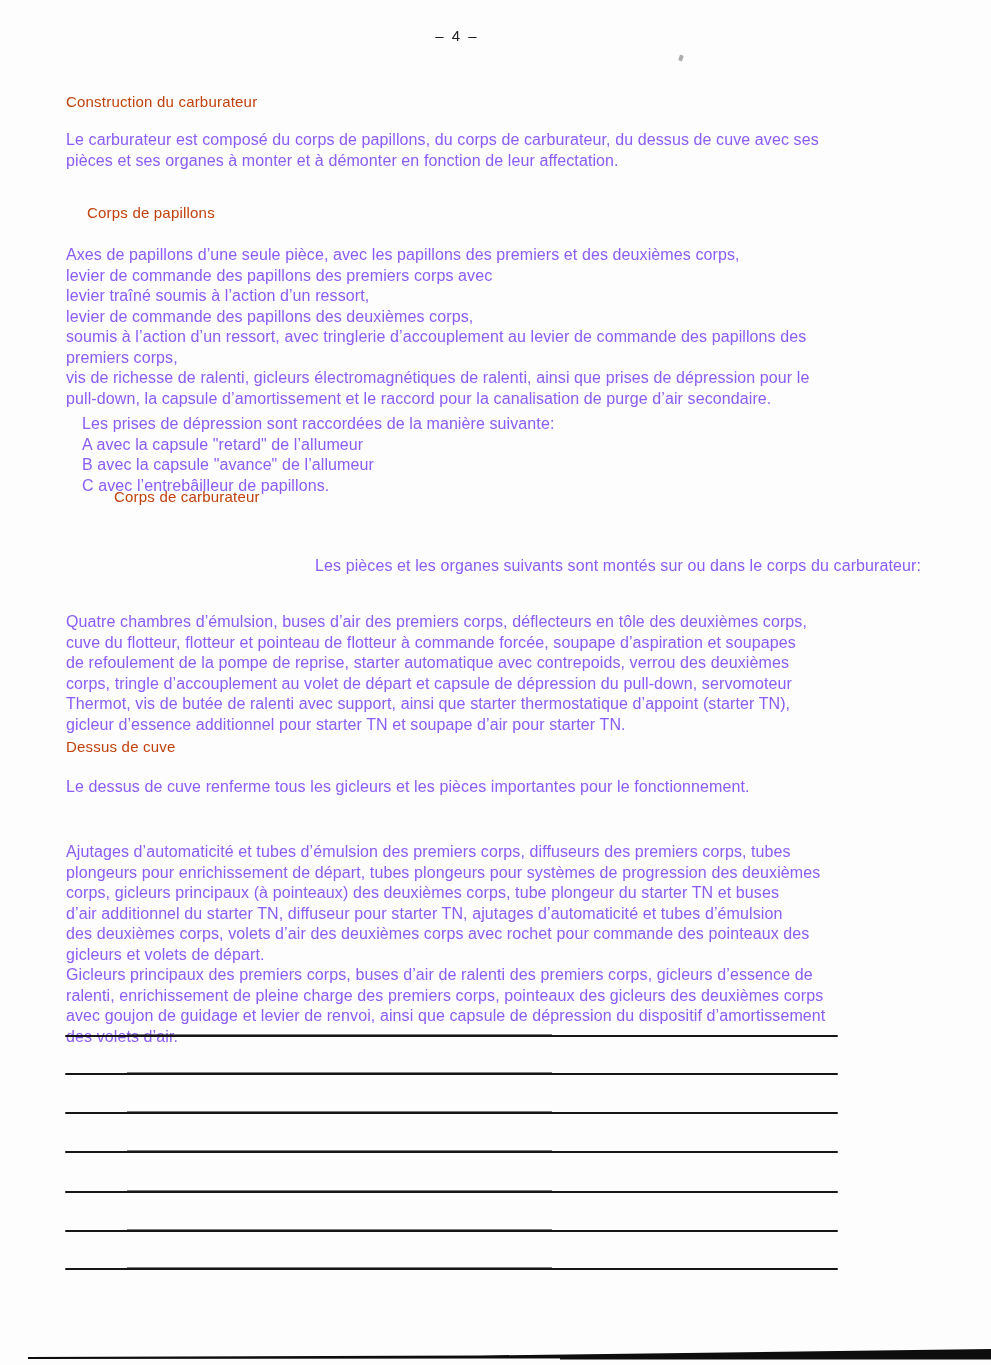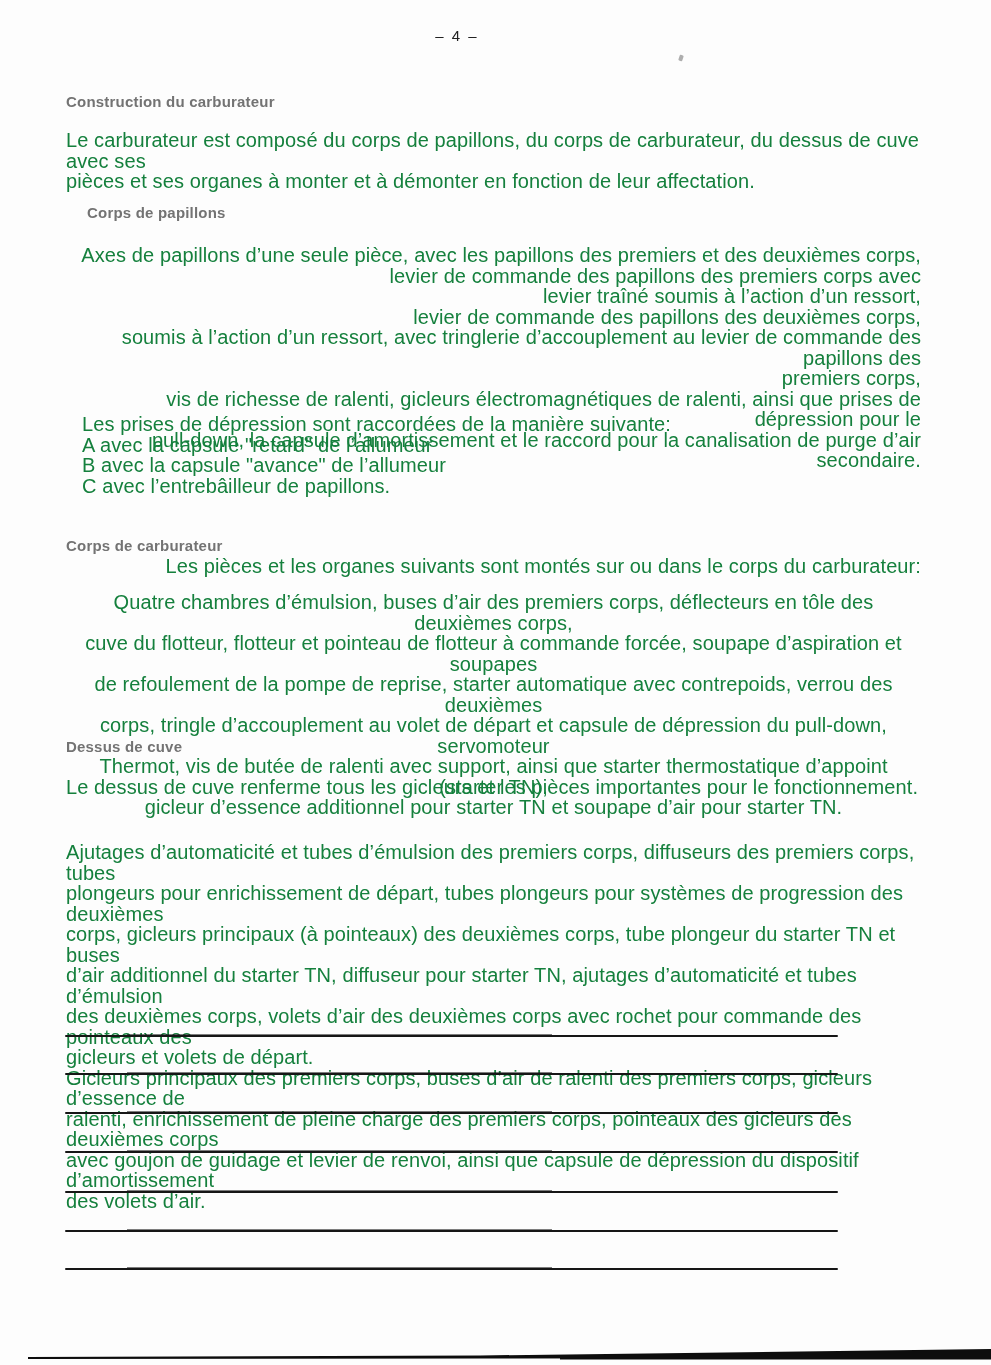--- a/index.html
+++ b/index.html
@@ -26,30 +26,30 @@
     top:27px;
     left:0;
     width:914px;
     text-align:center;
     font-size:15px;
     letter-spacing:2px;
     color:#222;
   }
   .heading{
     font-size:15px;
-    font-weight:bold;
-    color:#737373;
+    font-weight:normal;
+    color:#c2410c;
     letter-spacing:0.2px;
   }
   .para{
-    font-size:20px;
+    font-size:16px;
     line-height:20.5px;
     letter-spacing:0.1px;
     white-space:pre-line;
-    color:#15803d;
+    color:#8b5cf6;
   }
   .ruled-line{
     position:absolute;
     left:65px;
     width:773px;
     height:2px;
     background:#161616;
     border-radius:1px;
   }
   .ruled-line::after{
@@ -74,22 +74,22 @@
   }
   .bottom-edge{
     position:absolute;
     left:0;
     top:1346px;
     width:991px;
     height:16px;
   }
   
   .h1{top:93px;}  .p1{top:130px;}
-  .h2{top:204px;margin-left:21px;} .p2{top:245px;text-align:right;} .p3{top:414px;margin-left:16px;}
-  .h3{top:537px;} .p4{top:556px;text-align:right;} .p5{top:592px;text-align:center;}
+  .h2{top:204px;margin-left:21px;} .p2{top:245px;} .p3{top:414px;margin-left:16px;}
+  .h3{top:488px;margin-left:48px;} .p4{top:556px;text-align:right;} .p5{top:612px;}
   .h4{top:738px;} .p6{top:777px;} .p7{top:812px;margin-top:30px;}
   .l1{top:1035px;} .l2{top:1073px;} .l3{top:1112px;}
   .l4{top:1151px;} .l5{top:1191px;} .l6{top:1230px;}
   .l7{top:1268px;}
 </style>
 </head>
 <body>
 
 <div class="page">
 

